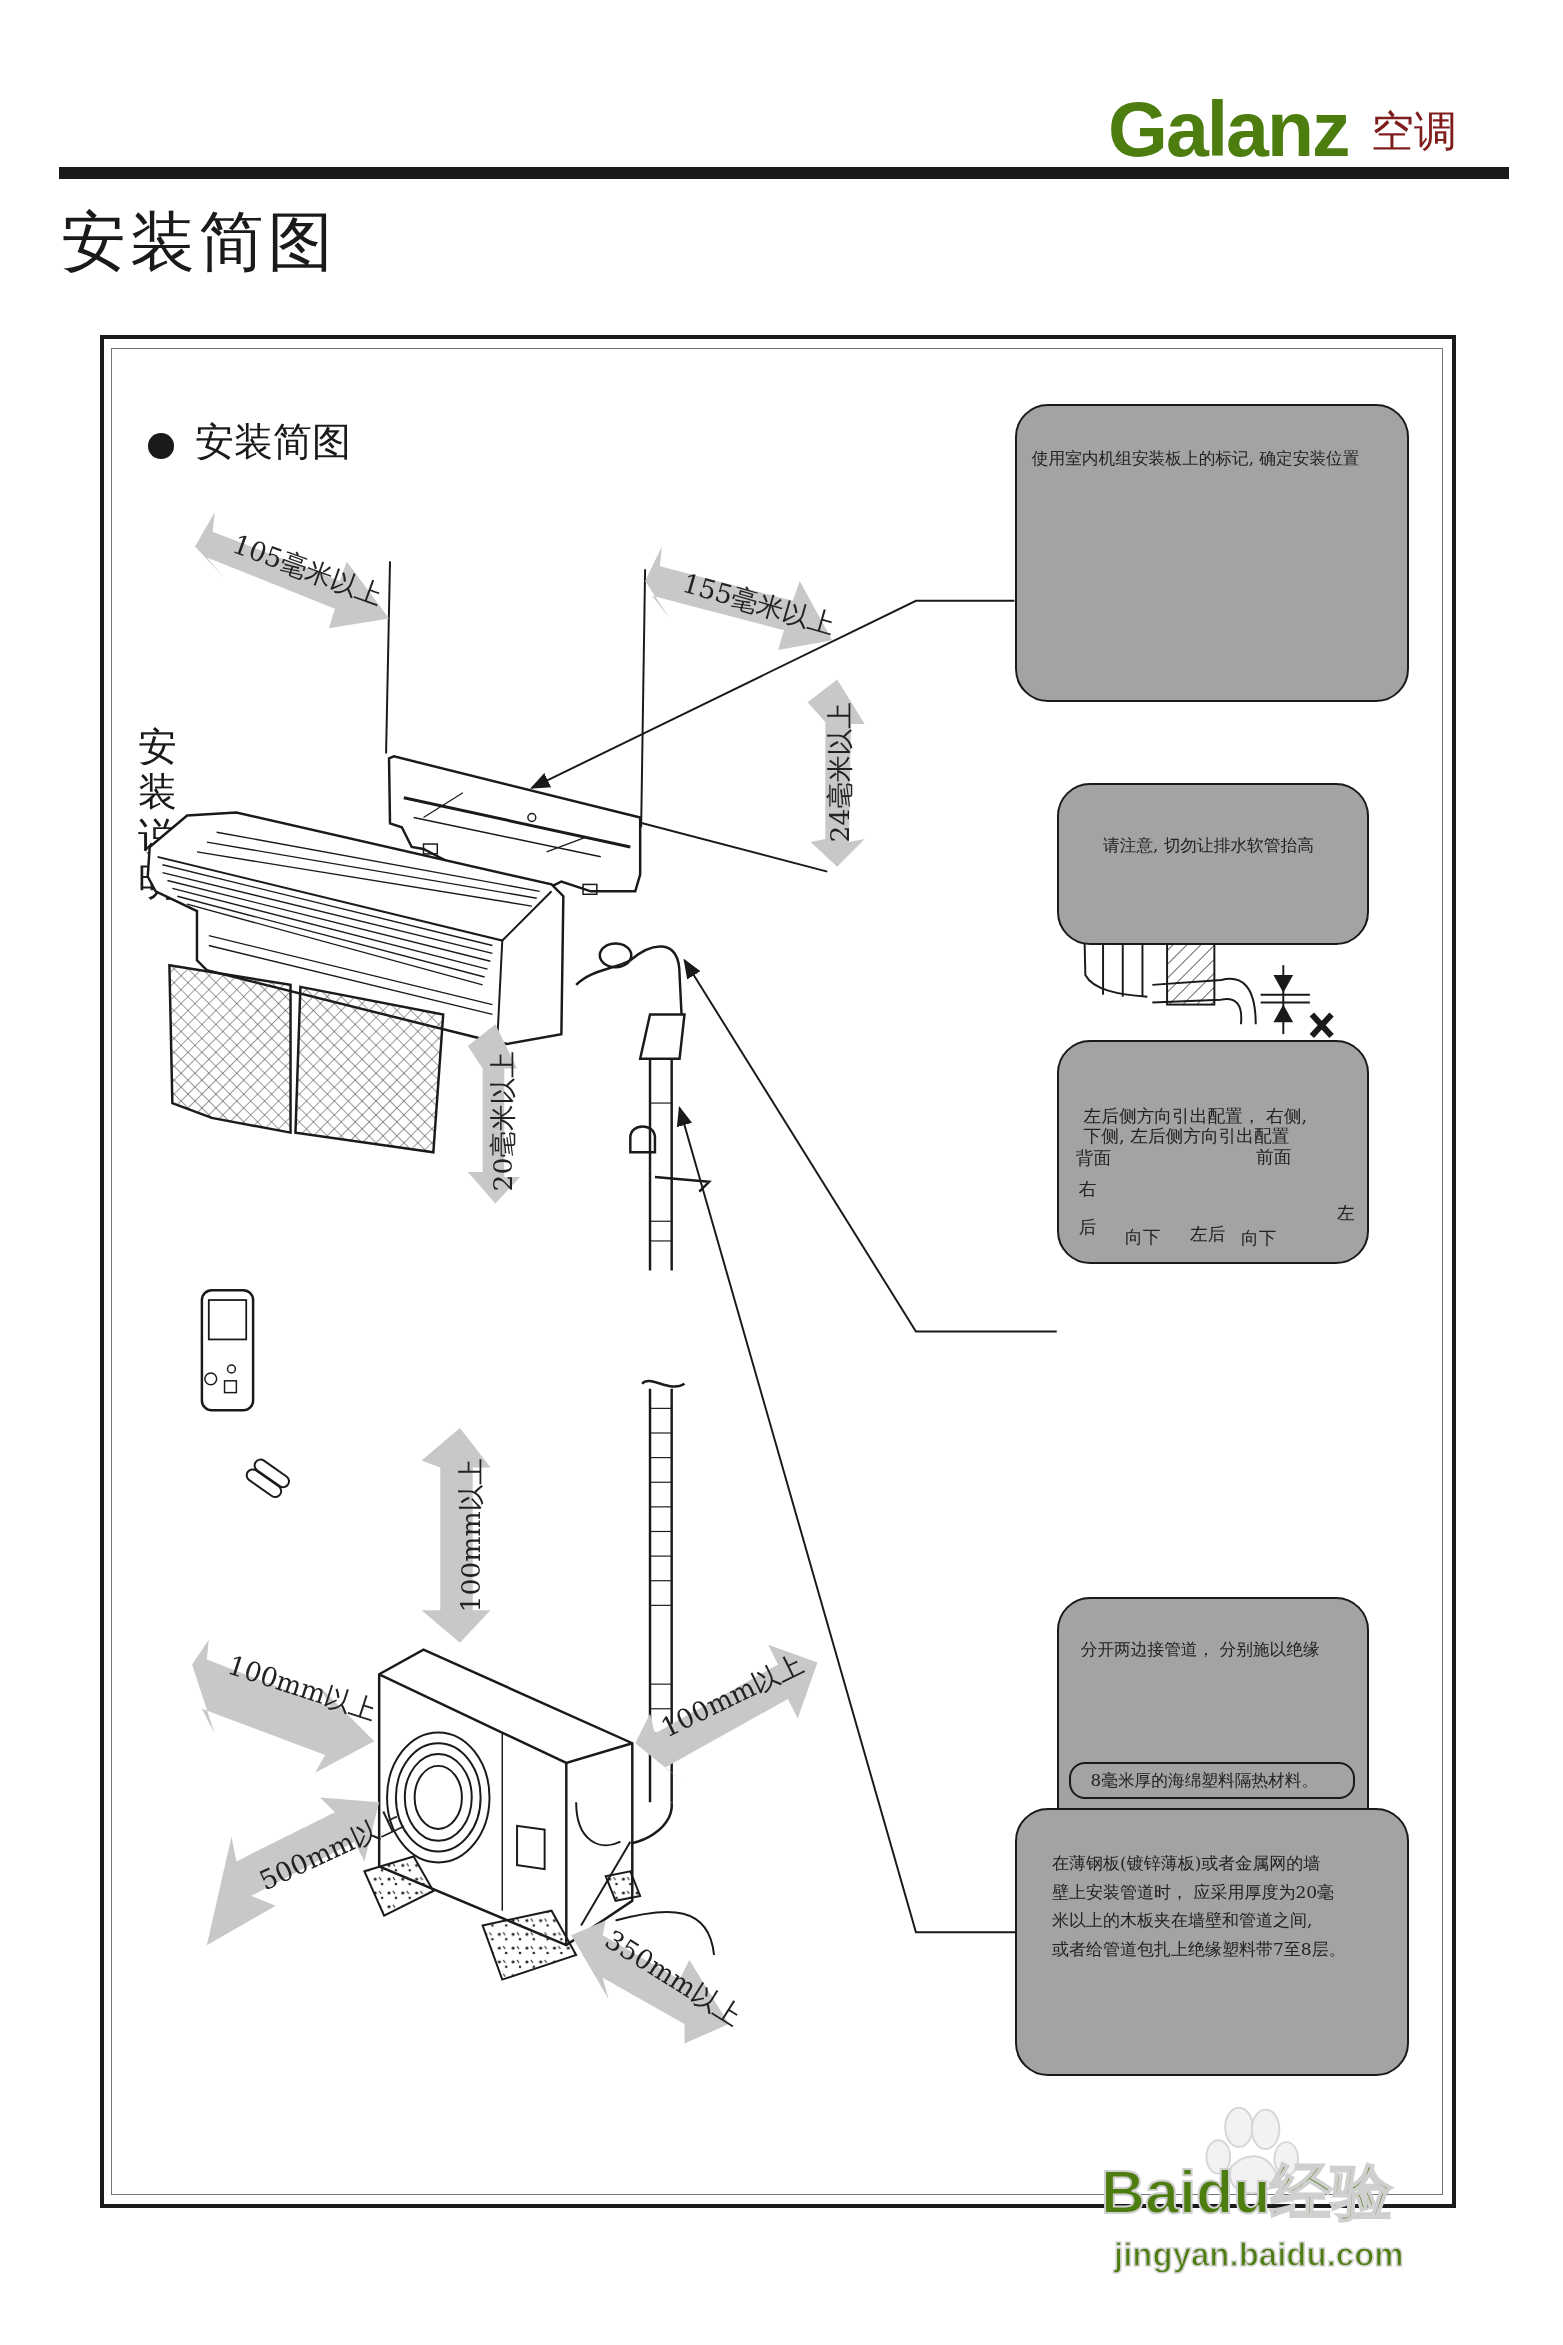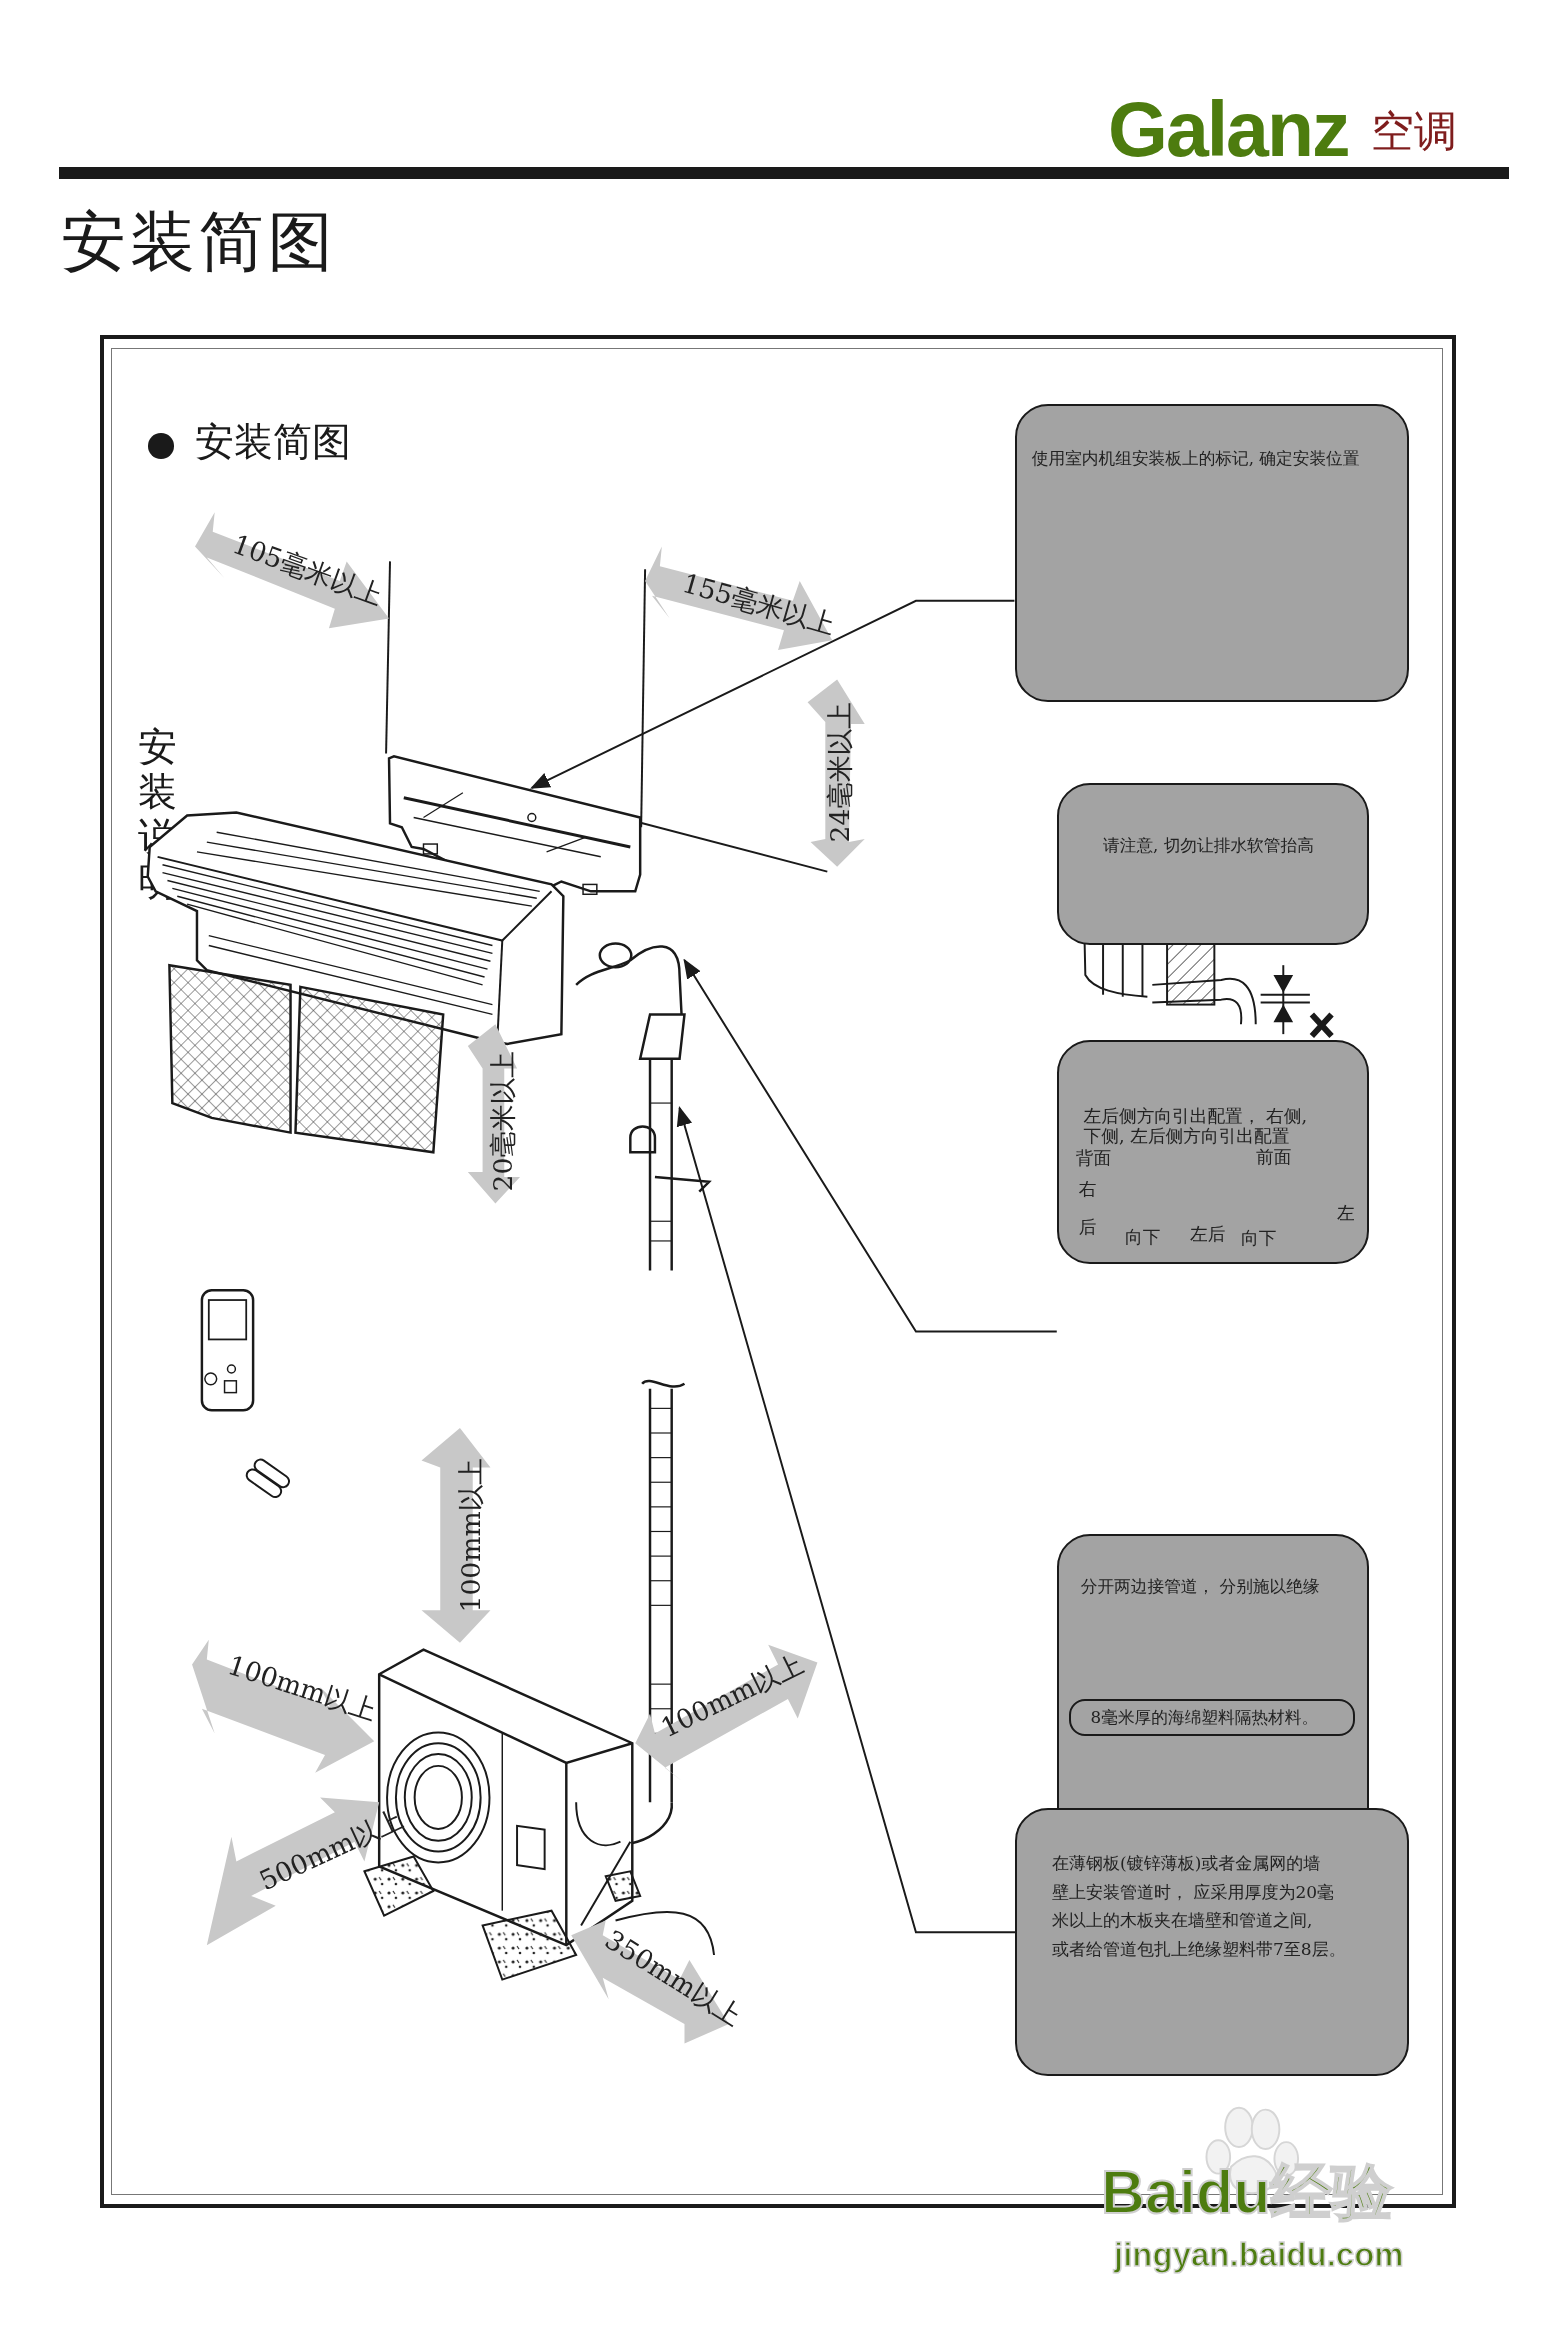--- a/index.html
+++ b/index.html
@@ -273,21 +273,21 @@
   <div class="abs box-text" style="left:16.7px;top:103px;">背面</div>
   <div class="abs box-text" style="left:197px;top:102px;">前面</div>
   <div class="abs box-text" style="left:19.7px;top:134px;">右</div>
   <div class="abs box-text" style="left:19.7px;top:172px;">后</div>
   <div class="abs box-text" style="left:66px;top:182px;">向下</div>
   <div class="abs box-text" style="left:131px;top:179px;">左后</div>
   <div class="abs box-text" style="left:182px;top:183px;">向下</div>
   <div class="abs box-text" style="left:278px;top:158px;">左</div>
 </div>
 
-<div class="abs box" style="left:1057px;top:1534px;width:312px;height:310px;">
+<div class="abs box" style="left:1057px;top:1597px;width:312px;height:310px;">
   <div class="abs box-text" style="left:21.7px;top:37px;white-space:nowrap;font-size:16.7px;">分开两边接管道， 分别施以绝缘</div>
   <div class="abs" style="left:9.9px;top:163px;width:286px;height:37px;border:2px solid #1a1a1a;border-radius:16px;box-sizing:border-box;">
     <div class="abs box-text" style="left:19.7px;top:3px;white-space:nowrap;font-size:16.7px;">8毫米厚的海绵塑料隔热材料。</div>
   </div>
 </div>
 
 <div class="abs box" style="left:1015px;top:1808px;width:394px;height:268px;">
   <div class="abs box-text" style="left:35px;top:39px;white-space:nowrap;font-size:17px;line-height:28.6px;">
     <div>在薄钢板(镀锌薄板)或者金属网的墙</div>
     <div>壁上安装管道时， 应采用厚度为20毫</div>

